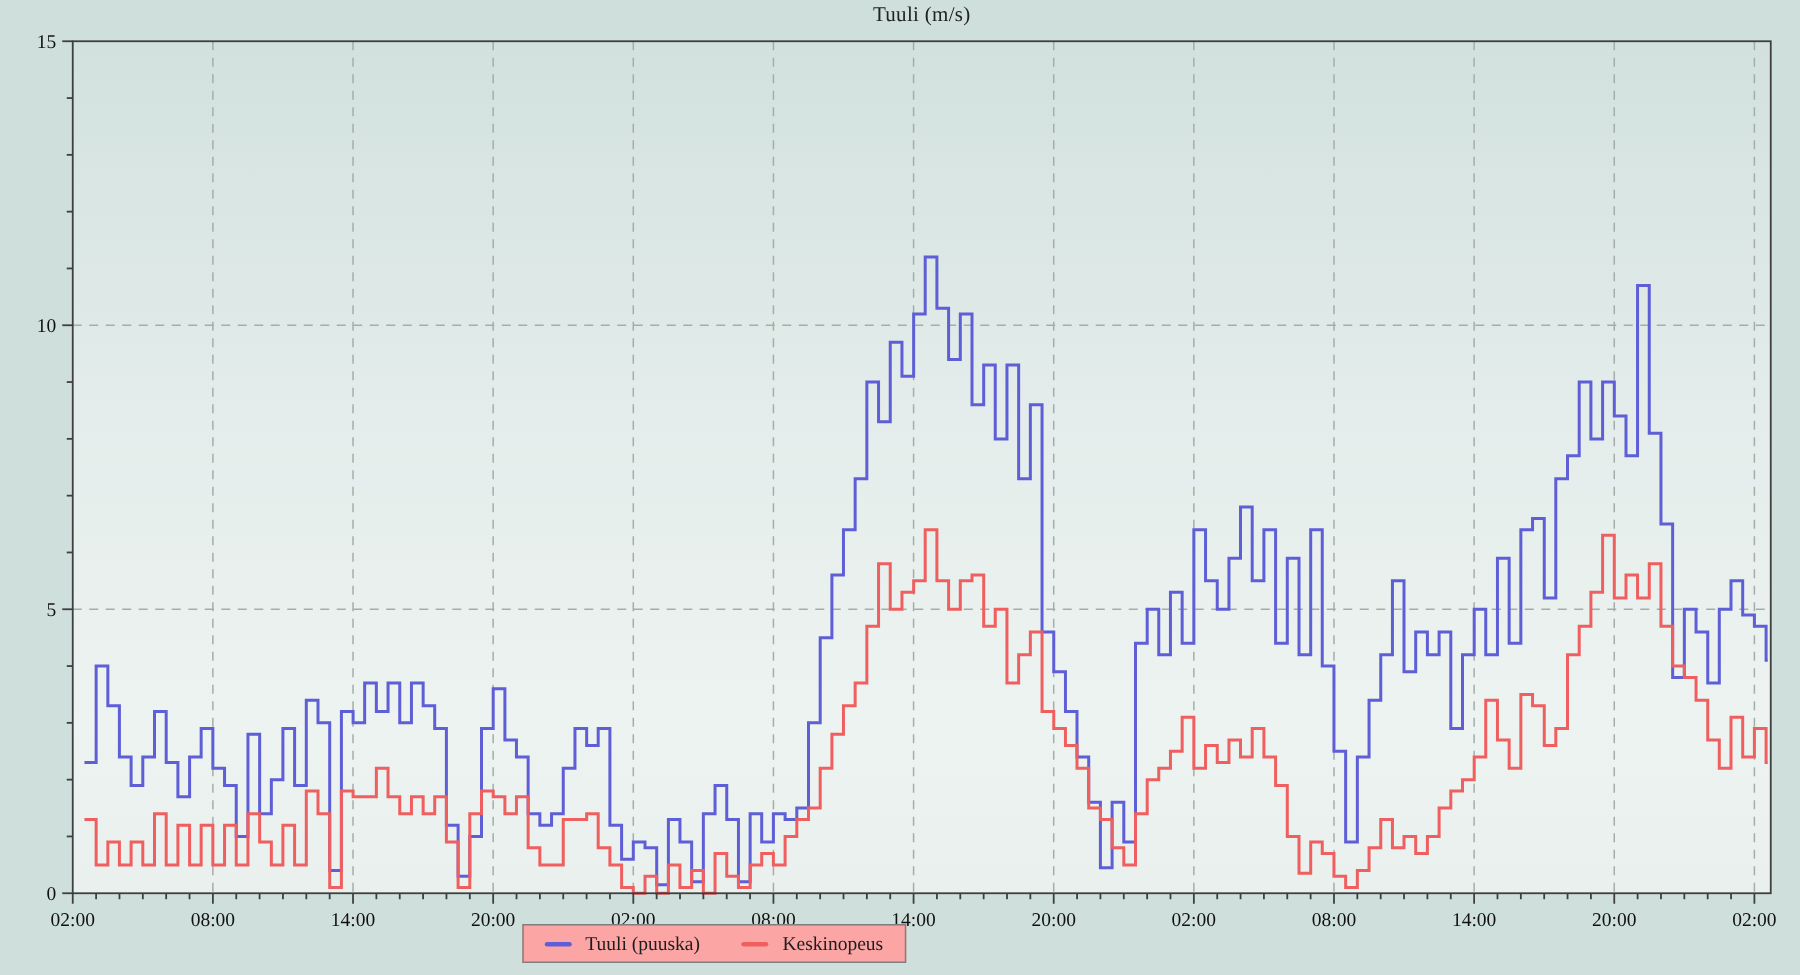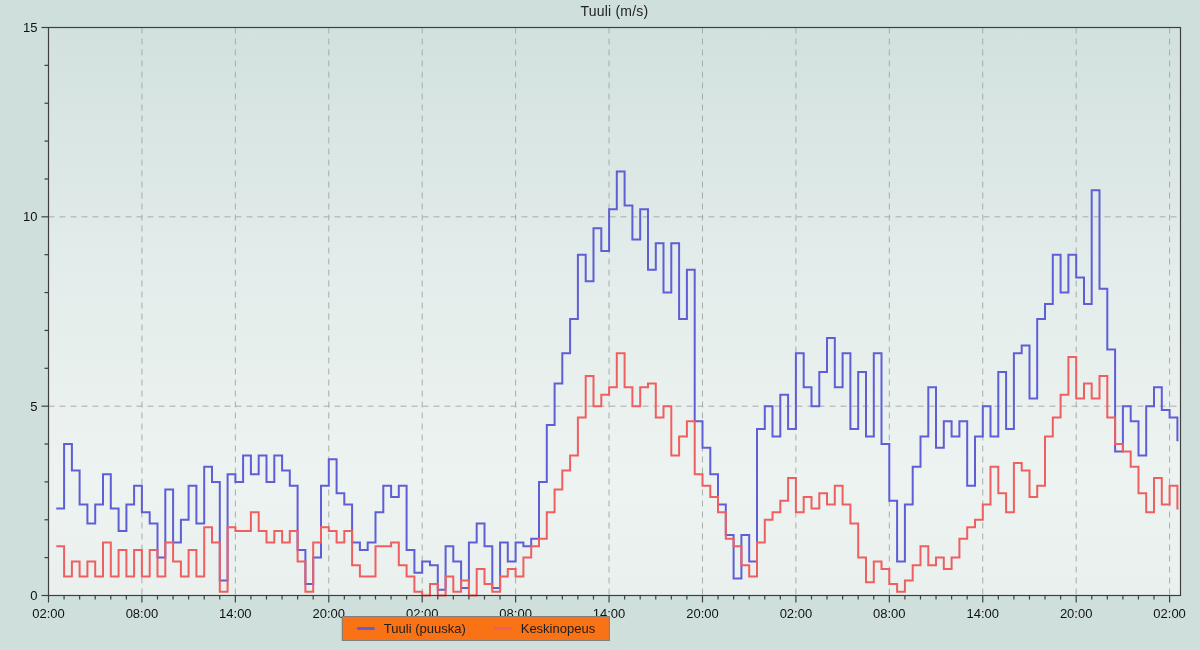--- a/index.html
+++ b/index.html
@@ -2,30 +2,30 @@
 <html><head>
 <meta charset="utf-8">
 <style>
   html,body{margin:0;padding:0;}
   body{
     width:1200px;height:650px;
     background:#cfe0dc;
     font-family:"Liberation Sans","DejaVu Sans",sans-serif;
     position:relative;overflow:hidden;
   }
-  #stage{position:absolute;left:0;top:0;width:952px;height:650px;}
+  #stage{position:absolute;left:0;top:0;width:952px;height:650px;font-family:Liberation Serif, serif;}
   #chart-title{
     position:absolute;left:48px;top:3px;width:1133px;
     text-align:center;font-size:14px;color:#222;letter-spacing:0.2px;
   }
   #chart-svg{position:absolute;left:0;top:0;}
   #legend{
     position:absolute;top:616px;left:50%;transform:translateX(-50%);
     display:flex;align-items:center;gap:28px;
-    background:#f97316;border:1px solid #7f7f7f;
+    background:#fca5a5;border:1px solid #7f7f7f;
     padding:4px 14px;font-size:13px;color:#1d1d1d;white-space:nowrap;
   }
   .legend-item{display:flex;align-items:center;gap:9px;}
   .legend-dash{display:inline-block;width:18px;height:3px;border-radius:2px;}
 </style>
 </head>
 <body>
 
 <div id="stage">
   <div id="chart-title">Tuuli (m/s)</div>

